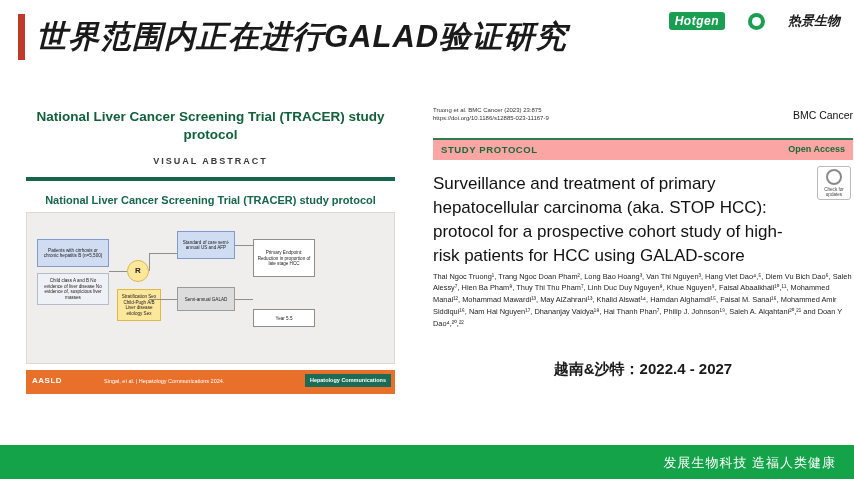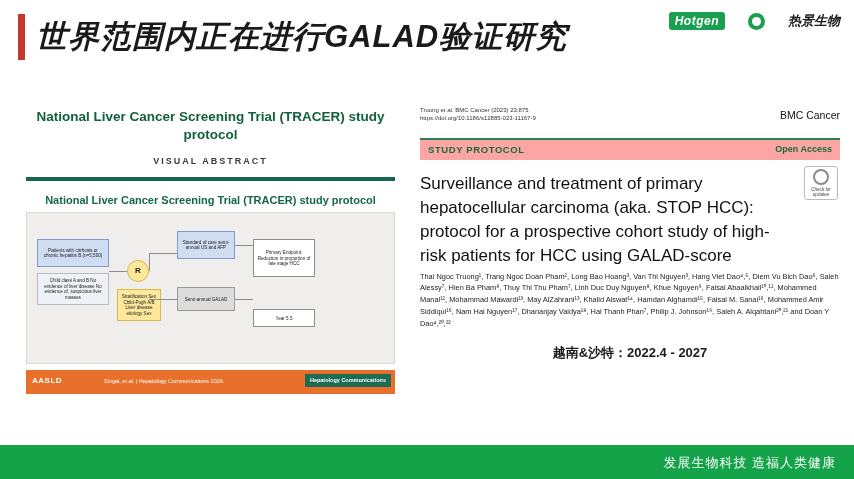--- a/index.html
+++ b/index.html
@@ -101,21 +101,21 @@
   .lc-footer .hepcom{
     position:absolute;right:4px;top:4px;background:#1b6b55;color:#fff;
     font-size:5.5px;font-weight:bold;padding:3px 5px;line-height:1.2;text-align:right;
   }
   .lc-caption{
     margin-top:18px;text-align:center;font-size:15px;color:#1a1a1a;font-weight:bold;
   }
 
   
   .right-card{
-    position:absolute;left:420px;top:104px;width:420px;height:292px;
+    position:absolute;left:433px;top:104px;width:420px;height:292px;
     background:#ffffff;
   }
   .rc-topline{
     position:relative;height:28px;font-size:6px;color:#333;line-height:1.4;
   }
   .rc-topline .left{position:absolute;left:0;top:2px;}
   .rc-topline .right{position:absolute;right:0;top:4px;font-size:10.5px;color:#111;}
   .rc-greenbar{
     margin-top:6px;background:#fca5a5;height:20px;position:relative;
     border-top:2px solid #2e7d4f;
@@ -138,21 +138,21 @@
     display:flex;flex-direction:column;align-items:center;justify-content:center;
     box-sizing:border-box;
   }
   .crossmark .cm-circle{
     width:12px;height:12px;border-radius:50%;border:2px solid #8a8a8a;margin-bottom:2px;
   }
   .rc-authors{
     margin-top:2px;font-size:7.4px;line-height:1.62;color:#222;
   }
   .rc-caption{
-    margin-top:14px;text-align:center;font-size:13px;color:#1a1a1a;font-weight:bold;
+    margin-top:30px;text-align:center;font-size:15px;color:#1a1a1a;font-weight:bold;
   }
 
   
   .footer{
     position:absolute;left:0;bottom:0;width:854px;height:34px;
     background:#15a34a;
   }
   .footer .slogan{
     position:absolute;right:18px;top:9px;color:#ffffff;font-size:13px;letter-spacing:1px;
   }

